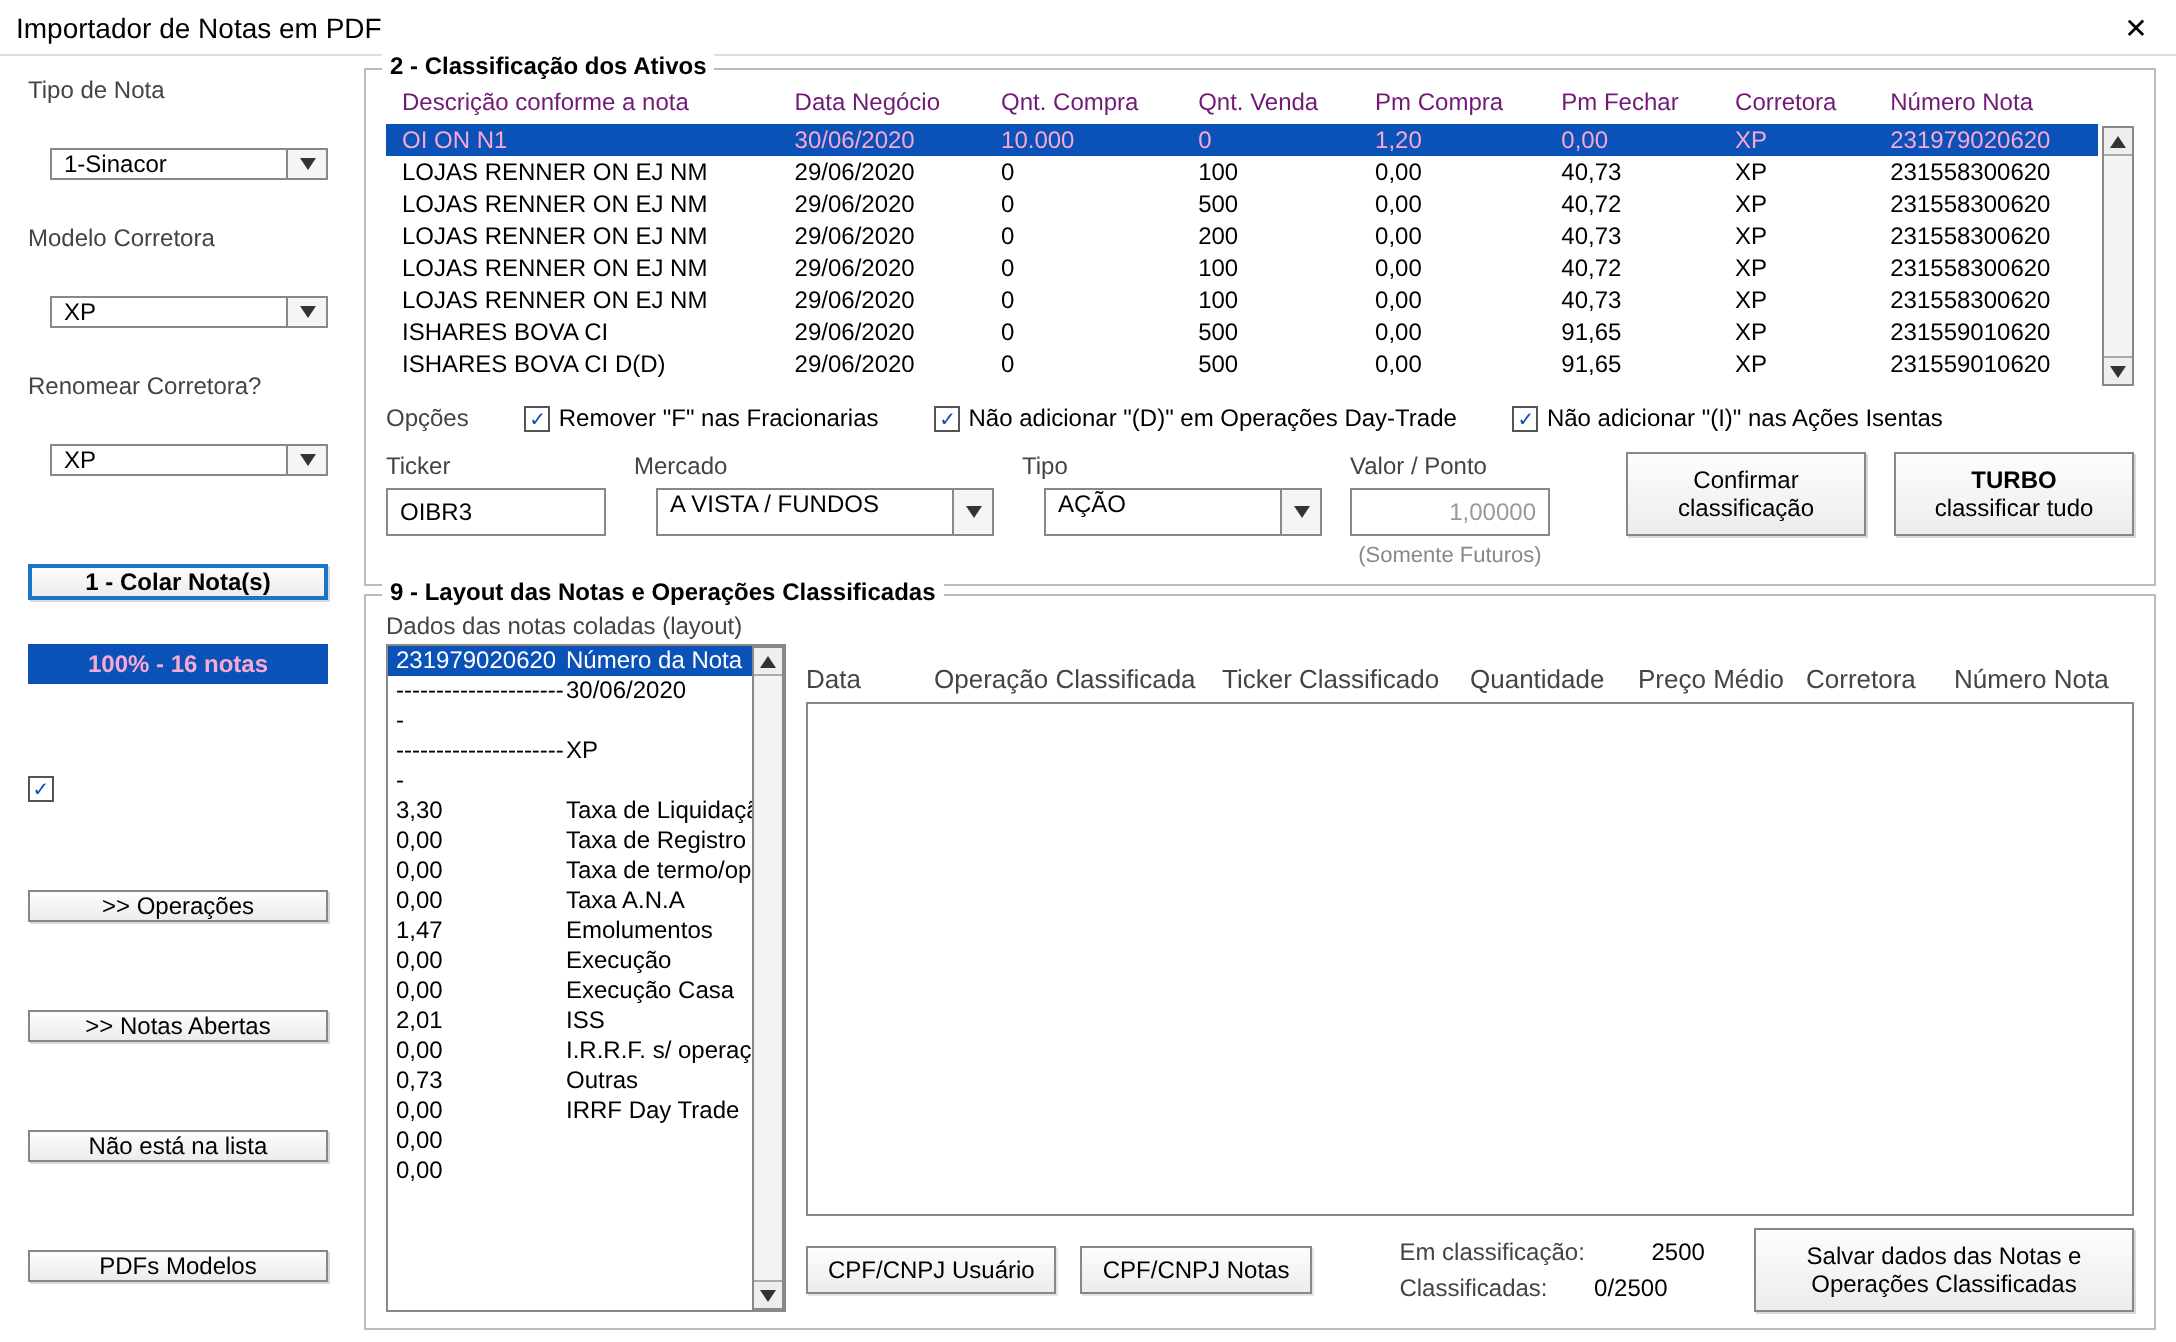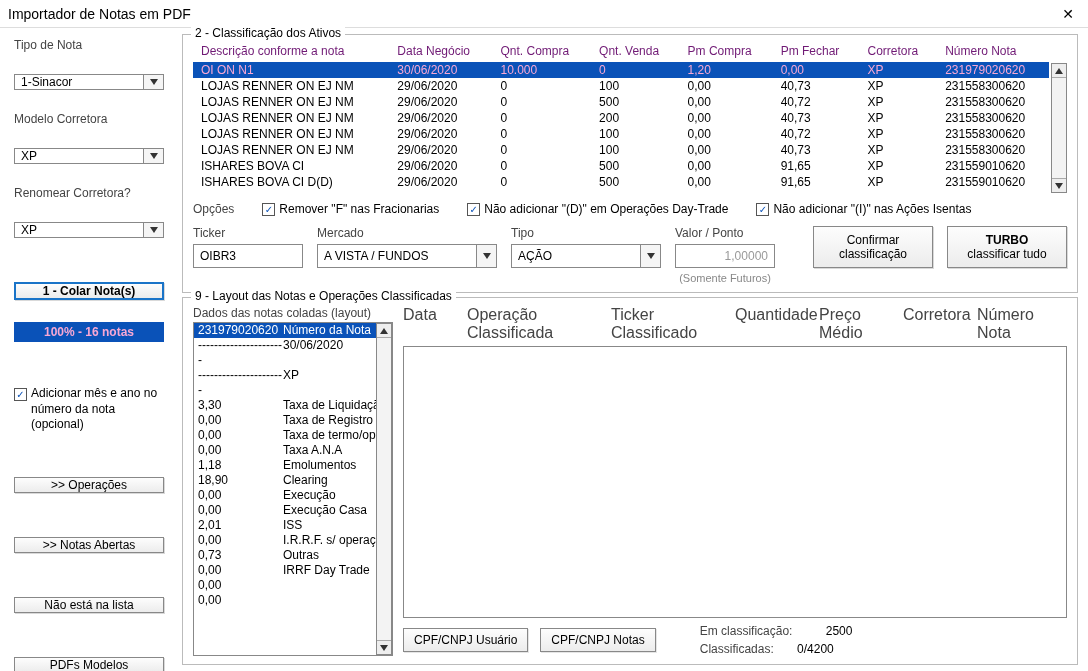--- a/index.html
+++ b/index.html
@@ -6,34 +6,34 @@
 body { background: #fff; width: 1088px; height: 671px; overflow: hidden; position: relative; }
 
 .title-bar { height: 28px; display: flex; align-items: center; padding: 0 8px; border-bottom: 1px solid #ddd; }
 .title-bar .title { flex: 1; font-size: 14px; }
 .title-bar .close { width: 24px; text-align: center; font-size: 14px; cursor: pointer; }
 
 .content { display: flex; height: calc(671px - 28px); }
 
 .sidebar { width: 180px; padding: 10px 14px; display: flex; flex-direction: column; gap: 22px; }
 .lbl { color: #444; font-size: 12px; }
-.combo { height: 24px; border: 1px solid #888; display: flex; align-items: center; padding: 0 6px; background: #fff; position: relative; }
+.combo { height: 24px; border: 1px solid #888; display: flex; align-items: flex-start; padding: 0 6px; background: #fff; position: relative; margin-left: 11px; }
 .combo .caret { position: absolute; right: 0; top: 0; width: 20px; height: 100%; border-left: 1px solid #888; display: flex; align-items: center; justify-content: center; background: #f5f5f5; }
 .caret svg { width: 8px; height: 6px; }
 
 .btn { border: 1px solid #888; background: linear-gradient(#fdfdfd,#ececec); box-shadow: 1px 1px 0 rgba(0,0,0,0.15); height: 30px; display: flex; align-items: center; justify-content: center; cursor: pointer; }
 .btn-hl { border: 2px solid #1a74c8; font-weight: 600; }
 .progress { background: #0a52b8; color: #f9a8d4; text-align: center; padding: 3px 0; font-weight: 600; font-size: 12px; }
 
 .chk-row { display: flex; align-items: flex-start; gap: 4px; }
 .chk { width: 13px; height: 13px; border: 1px solid #555; display: inline-flex; align-items: center; justify-content: center; font-size: 10px; color: #0a52b8; margin-top: 2px; flex-shrink: 0; }
 
 .main { flex: 1; padding: 6px 10px 6px 4px; display: flex; flex-direction: column; gap: 4px; }
 .grp { border: 1px solid #bbb; padding: 8px 10px; position: relative; }
-.grp-title { position: absolute; top: -9px; left: 8px; background: #fff; padding: 0 4px; font-size: 12px; }
+.grp-title { position: absolute; top: -9px; left: 8px; background: #fff; padding: 0 4px; font-size: 12px; font-weight: bold; }
 
 
 .tbl-wrap { border: none; position: relative; }
 .tbl { width: calc(100% - 18px); border-collapse: collapse; }
 .tbl th, .tbl td { text-align: left; padding: 1px 8px; font-size: 12px; white-space: nowrap; }
 .tbl th { font-weight: 400; color: #701a75; padding-bottom: 4px; }
 .tbl tr.sel td { background: #0a52b8; color: #f9a8d4; }
 .vscroll { position: absolute; right: 0; top: 20px; width: 16px; height: calc(100% - 20px); border: 1px solid #888; background: #f3f3f3; display: flex; flex-direction: column; }
 .vscroll .arr { height: 14px; display: flex; align-items: center; justify-content: center; background: #eee; border-bottom: 1px solid #aaa; }
 .vscroll .arr:last-child { border-bottom: none; border-top: 1px solid #aaa; }
@@ -52,21 +52,21 @@
 .s3-flex { display: flex; gap: 10px; height: 100%; }
 .layout-list { width: 200px; border: 1px solid #888; position: relative; display: flex; flex-direction: column; }
 .layout-list .rows { flex: 1; overflow: hidden; }
 .layout-list .row { display: flex; padding: 0 4px; line-height: 15px; font-size: 12px; }
 .layout-list .row.sel { background: #0a52b8; color: #fff; }
 .layout-list .c1 { width: 85px; flex-shrink: 0; }
 .layout-list .c2 { flex: 1; white-space: nowrap; overflow: hidden; }
 
 .result-area { flex: 1; display: flex; flex-direction: column; }
 .result-hdr { display: flex; gap: 4px; padding-bottom: 4px; }
-.result-hdr span { font-size: 16px; color: #444; }
+.result-hdr span { font-size: 13px; color: #444; margin-top: 26px; }
 .result-body { flex: 1; border: 1px solid #888; background: #fff; }
 .bottom-row { display: flex; align-items: center; gap: 12px; margin-top: 6px; }
 .mini-btn { border: 1px solid #888; background: linear-gradient(#fdfdfd,#ececec); box-shadow: 1px 1px 0 rgba(0,0,0,0.1); padding: 4px 10px; cursor: pointer; }
 .stat-lbl { color: #444; }
 .stat-val { min-width: 50px; text-align: right; }
 .save-btn { width: 190px; height: 42px; border: 1px solid #888; background: linear-gradient(#fdfdfd,#ececec); box-shadow: 1px 1px 0 rgba(0,0,0,0.15); text-align: center; display: flex; align-items: center; justify-content: center; padding: 0 8px; cursor: pointer; margin-left: auto; }
 </style>
 </head>
 <body>
 
@@ -108,21 +108,20 @@
         </span>
     </div>
 
     <div style="height:4px"></div>
     <div class="btn btn-hl">1 - Colar Nota(s)</div>
     <div class="progress">100%  -  16 notas</div>
 
     <div style="height:6px"></div>
     <div class="chk-row">
       <span class="chk">✓</span>
-      <span style="line-height:1.3">Adicionar mês e ano no número da nota (opcional)</span>
     </div>
 
     <div style="height:6px"></div>
     <div class="btn">&gt;&gt; Operações</div>
     <div style="height:2px"></div>
     <div class="btn">&gt;&gt; Notas Abertas</div>
     <div style="height:2px"></div>
     <div class="btn">Não está na lista</div>
     <div style="height:2px"></div>
     <div class="btn">PDFs Modelos</div>
@@ -341,26 +340,22 @@
                 </div>
                 <div class="row">
                   <span class="c1">0,00</span>
                   <span class="c2">Taxa de termo/op</span>
                 </div>
                 <div class="row">
                   <span class="c1">0,00</span>
                   <span class="c2">Taxa A.N.A</span>
                 </div>
                 <div class="row">
-                  <span class="c1">1,18</span>
+                  <span class="c1">1,47</span>
                   <span class="c2">Emolumentos</span>
-                </div>
-                <div class="row">
-                  <span class="c1">18,90</span>
-                  <span class="c2">Clearing</span>
                 </div>
                 <div class="row">
                   <span class="c1">0,00</span>
                   <span class="c2">Execução</span>
                 </div>
                 <div class="row">
                   <span class="c1">0,00</span>
                   <span class="c2">Execução Casa</span>
                 </div>
                 <div class="row">
@@ -419,21 +414,22 @@
             <div class="mini-btn">CPF/CNPJ Usuário</div>
             <div class="mini-btn">CPF/CNPJ Notas</div>
             <div style="width:20px"></div>
             <div style="display:flex;flex-direction:column;gap:4px">
               <div style="display:flex;gap:10px;align-items:center">
                 <span class="stat-lbl">Em classificação:</span>
                 <span class="stat-val">2500</span>
               </div>
               <div style="display:flex;gap:10px;align-items:center">
                 <span class="stat-lbl">Classificadas:</span>
-                <span class="stat-val">0/4200</span>
+                <span class="stat-val">0/2500</span>
               </div>
             </div>
+            <div class="save-btn">Salvar dados das Notas e Operações Classificadas</div>
           </div>
         </div>
       </div>
     </div>
   </div>
 </div>
 
 </body></html>

